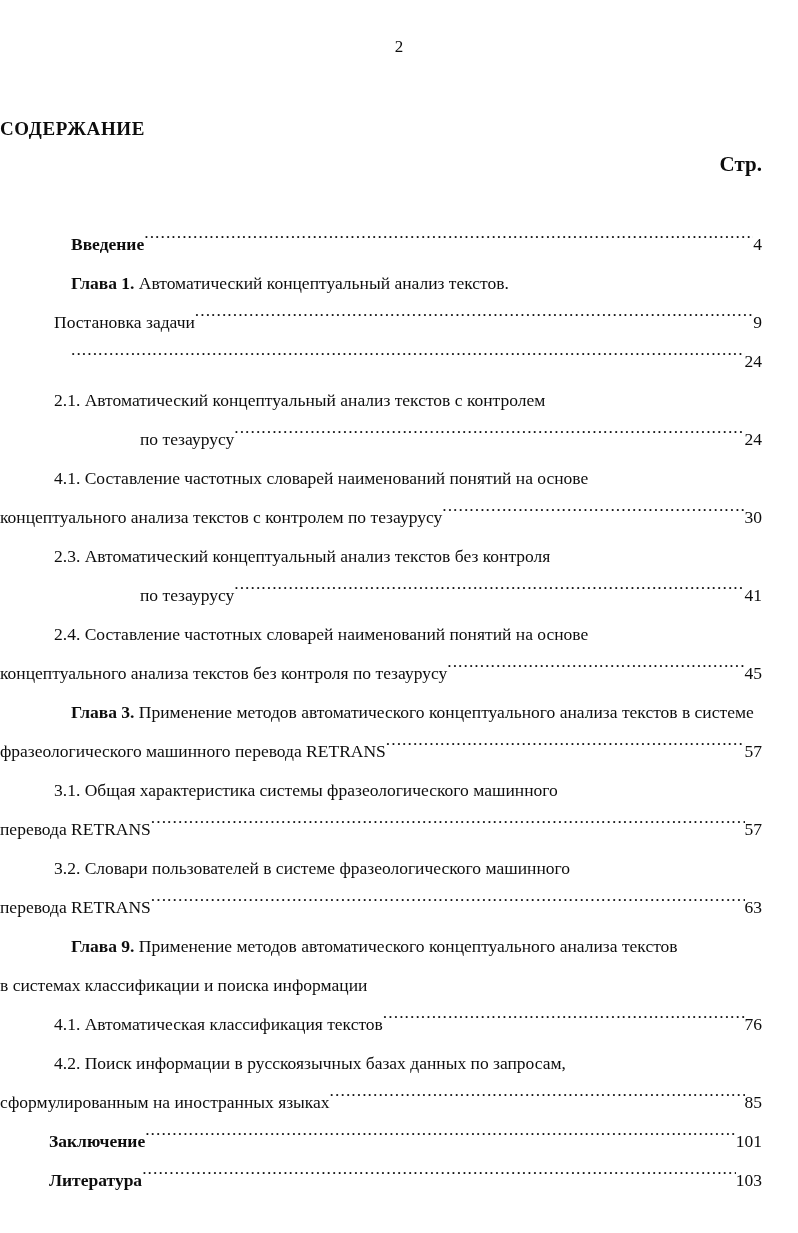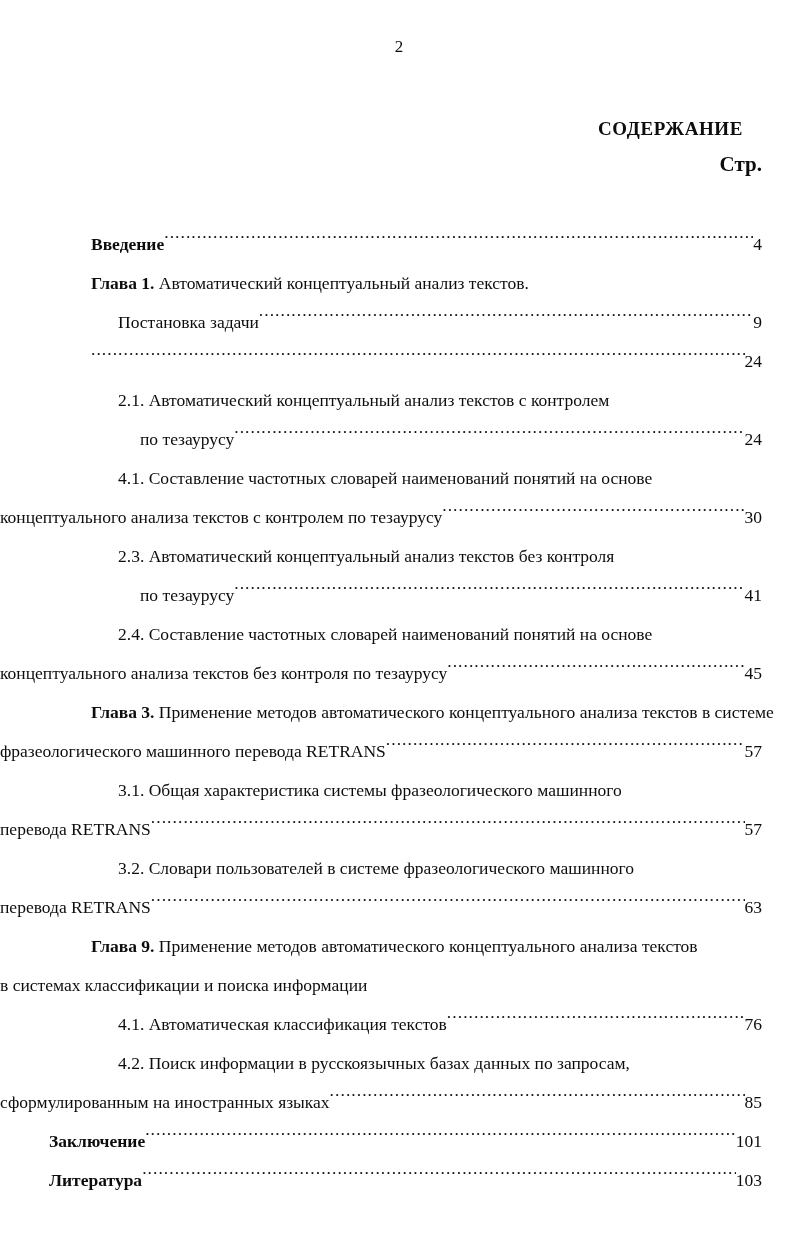--- a/index.html
+++ b/index.html
@@ -30,21 +30,21 @@
     font-size: 17px;
     line-height: 1;
   }
 
   
   .doc-title {
     position: absolute;
     top: 118px;
     left: 0;
     width: 743px;
-    text-align: right;
+    text-align: left;
     font-size: 19px;
     font-weight: bold;
     letter-spacing: 0.6px;
   }
   .page-col-header {
     position: absolute;
     top: 152px;
     left: 0;
     width: 762px;
     text-align: right;
@@ -67,23 +67,23 @@
   .toc-line {
     display: flex;
     align-items: baseline;
     font-size: 17.5px;
     line-height: 39px;
     white-space: nowrap;
     padding-right: 36px;
   }
 
   
-  .lvl-chapter      { padding-left: 71px; margin-left: 20px; }
+  .lvl-chapter      { padding-left: 71px; }
   .lvl-chapter-cont { }
-  .lvl-section      { padding-left: 118px; }
+  .lvl-section      { padding-left: 54px; }
   .lvl-section-cont { }
   .lvl-section-deep { padding-left: 140px; }
   .lvl-back         { padding-left: 49px; }
 
   .label-bold { font-weight: bold; }
 
   .entry-text {
     flex: 0 0 auto;
   }
 

